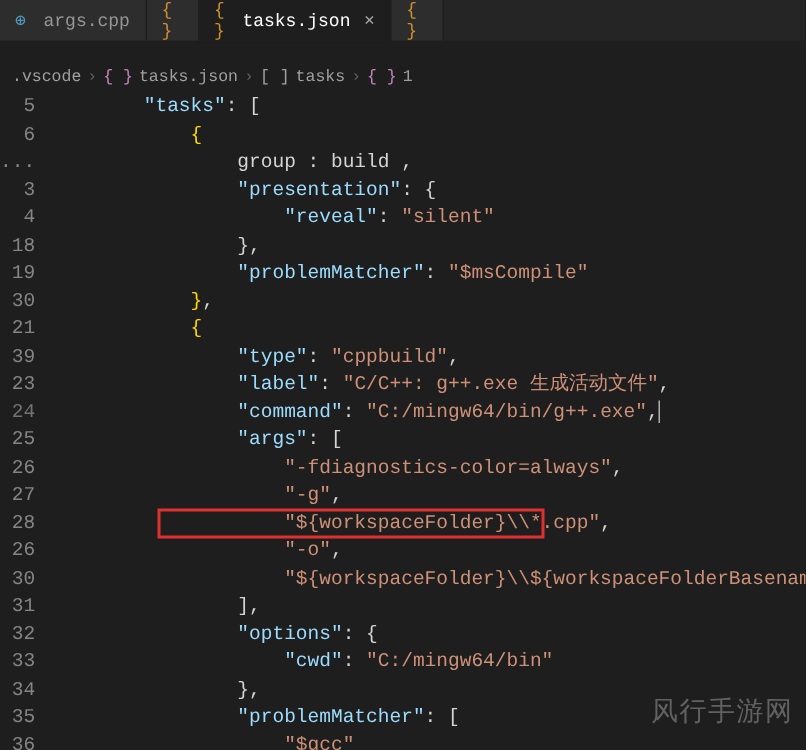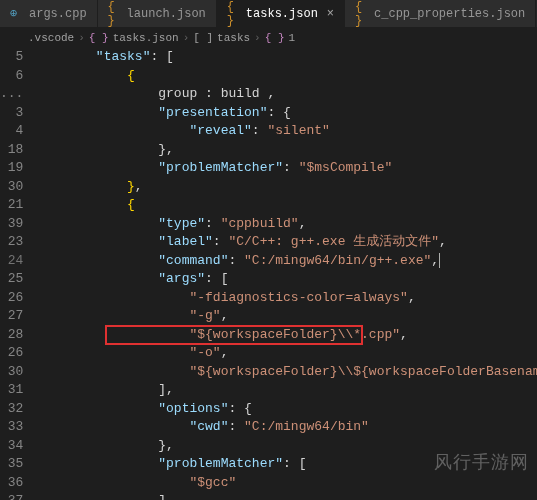--- a/index.html
+++ b/index.html
@@ -33,25 +33,26 @@
 .tab.active {
   background: #1e1e1e;
   color: #fff;
 }
 .tab .icon { width: 14px; height: 14px; display: inline-flex; align-items: center; }
 .tab .close { margin-left: 4px; opacity: 0.6; }
 .breadcrumb {
   display: flex;
   align-items: center;
   gap: 4px;
-  padding: 2px 28px;
+  padding: 2px 8px;
   font-size: 11px;
   color: #a0a0a0;
   background: #1e1e1e;
   height: 20px;
+  margin-top: 14px;
 }
 .breadcrumb .sep { opacity: 0.5; }
 .bc-brace { color: #c586c0; }
 .editor {
   display: flex;
   background: #1e1e1e;
 }
 .gutter {
   width: 36px;
   color: #858585;
@@ -81,21 +82,21 @@
   top: calc(18.5px * 6 - 1px);
   left: 72px;
   width: 258px;
   height: 20px;
   border: 2px solid #e03131;
   pointer-events: none;
 }
 .watermark {
   position: absolute;
   right: 8px;
-  bottom: 26px;
+  bottom: 14px;
   font-size: 18px;
   color: rgba(180,180,180,0.45);
   font-family: sans-serif;
   letter-spacing: 1px;
 }
 .icon-cpp { color: #519aba; }
 .icon-json-y { color: #cc8f2c; }
 </style>
 </head>
 <body>
@@ -104,34 +105,32 @@
     <div class="tab">
       <span class="icon">
         <span class="icon-cpp">⊕</span>
       </span>
       <span>args.cpp</span>
     </div>
     <div class="tab">
       <span class="icon">
         <span class="icon-json-y">{ }</span>
       </span>
-      <span>launch.json</span>
     </div>
     <div class="tab active">
       <span class="icon">
         <span class="icon-json-y">{ }</span>
       </span>
       <span>tasks.json</span>
       <span class="close">×</span>
     </div>
     <div class="tab">
       <span class="icon">
         <span class="icon-json-y">{ }</span>
       </span>
-      <span>c_cpp_properties.json</span>
     </div>
   </div>
 
 <div class="breadcrumb">
   <span>.vscode</span>
   <span class="sep">›</span>
   <span class="bc-brace">{ }</span>
   <span>tasks.json</span>
   <span class="sep">›</span>
   <span>[ ]</span>

